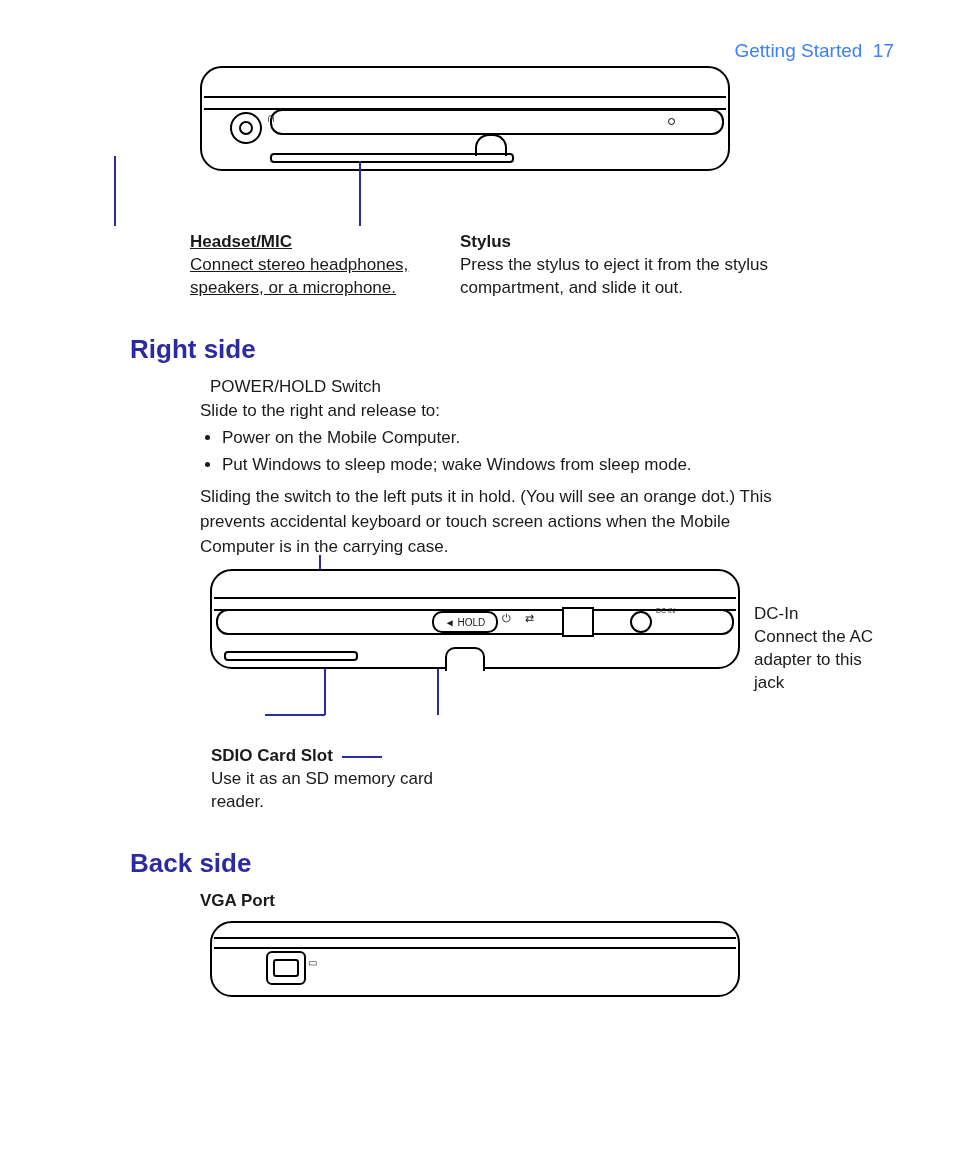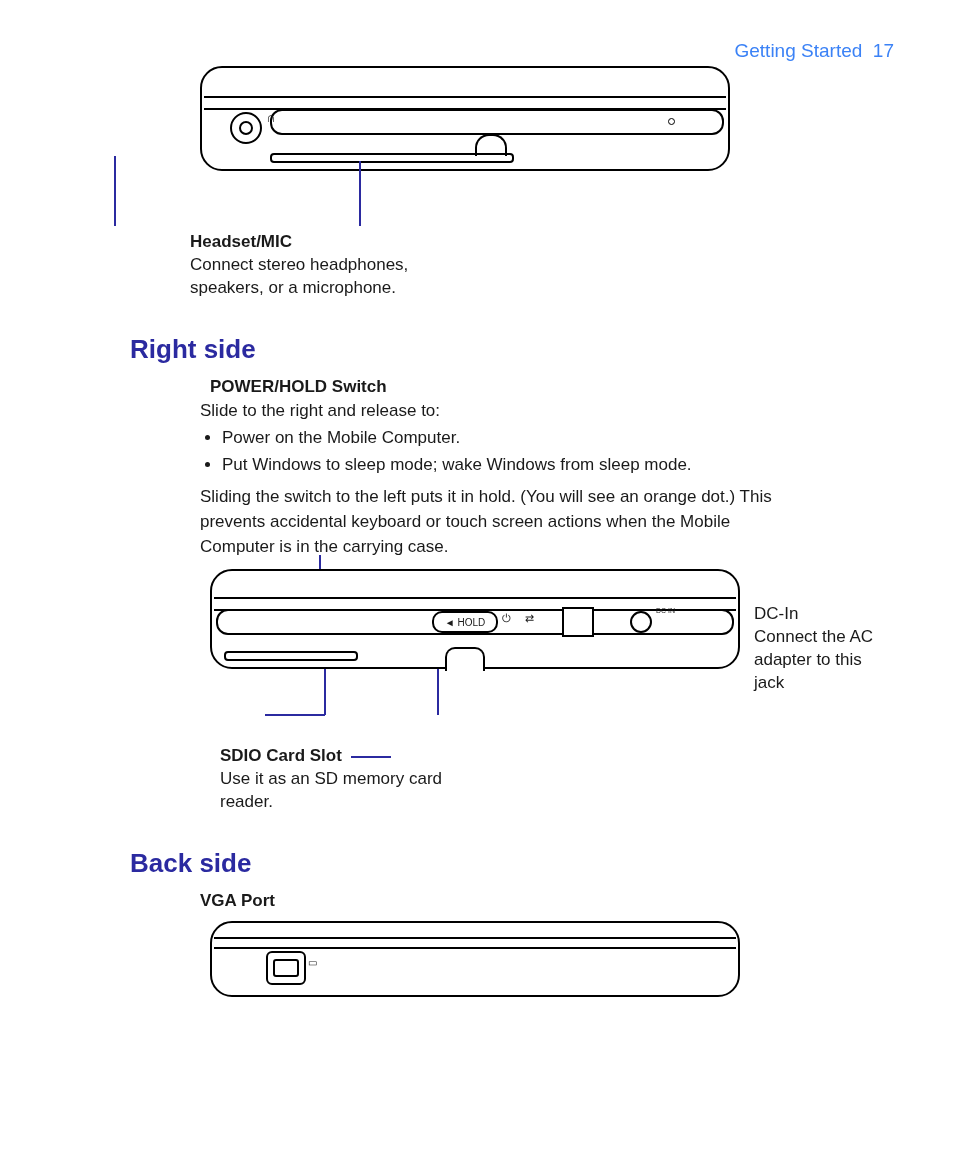--- a/index.html
+++ b/index.html
@@ -51,21 +51,21 @@
   .device-top .dot{position:absolute;right:55px;top:52px;width:5px;height:5px;border:1.5px solid #000;border-radius:50%;}
   .device-top .stylus-notch{position:absolute;left:275px;top:68px;width:28px;height:20px;border:2px solid #000;border-bottom:none;border-radius:14px 14px 0 0;background:#fff;}
   .device-top .bottom-slit{position:absolute;left:70px;bottom:8px;width:240px;height:6px;border:2px solid #000;border-radius:4px;}
 
   .callouts-left{ display:flex; margin-top:6px; width:620px; }
   .call-col { font-size:17px; line-height:1.35; }
   .call-col .title{ font-weight:700; }
 
   
   .right-section-text{ padding:0 100px 0 140px; font-size:17px; line-height:1.45; }
-  .right-section-text .title{ font-weight:700; padding-left:10px; }
+  .right-section-text .title{ font-weight:400; padding-left:10px; }
   .right-section-text ul{ margin:2px 0 8px 0; padding-left:22px; }
   .right-section-text ul li{ margin:2px 0; }
   .right-section-text p{ margin:4px 0 10px 0; }
 
   .right-device-row{ display:flex; align-items:flex-start; padding-left:140px; position:relative; }
   .device-right{
     width:530px; height:100px; position:relative; margin-left:10px;
   }
   .device-right .outer{position:absolute;inset:0;border:2.5px solid #000;border-radius:22px;background:#fff;}
   .device-right .hline{position:absolute;left:4px;right:4px;height:0;border-top:2px solid #000;}
@@ -119,23 +119,27 @@
       <span class="headset-icon">∩</span>
       <div class="dot"></div>
       <div class="stylus-notch"></div>
       <div class="bottom-slit"></div>
     </div>
     <svg class="ov" width="700" height="200">
       <line x1="55" y1="90" x2="55" y2="160" stroke="#2b2aa0" stroke-width="2"></line>
       <line x1="300" y1="95" x2="300" y2="160" stroke="#2b2aa0" stroke-width="2"></line>
     </svg>
     <div class="callouts-left" style="margin-top:60px;">
-      <div class="call-col" style="width:260px; margin-left:0;">
+      <div class="call-col" style="width:260px; margin-left:0;text-decoration:underline;">
         <div class="title">Headset/MIC</div>
         <div>Connect stereo headphones, speakers, or a microphone.</div>
+      </div>
+      <div class="call-col" style="width:340px; margin-left:10px;">
+        <div class="title">Stylus</div>
+        <div>Press the stylus to eject it from the stylus compartment, and slide it out.</div>
       </div>
     </div>
   </div>
 
   <h2 class="section" style="margin-top:34px;">Right side</h2>
   <div class="right-section-text" style="position:relative;">
     <div class="title">POWER/HOLD Switch</div>
     <div>Slide to the right and release to:</div>
     <ul>
       <li>Power on the Mobile Computer.</li>
@@ -172,21 +176,21 @@
       <div class="sd-notch"></div>
       <div class="l-slit"></div>
     </div>
     <div class="dcin-col">
       <div class="title" style="font-weight:400;margin-top:34px;">DC-In</div>
       <div>Connect the AC adapter to this jack</div>
     </div>
   </div>
 
   <div class="right-bottom-calls" style="margin-top:50px;">
-    <div class="rb-col" style="width:260px; margin-left:10px;">
+    <div class="rb-col" style="width:260px; margin-left:1px;">
       <span style="font-weight:700;">SDIO Card Slot</span>
       <span style="display:inline-block;width:40px;border-top:2px solid #2b2aa0;vertical-align:middle;margin-left:4px;"></span>
       <div>Use it as an SD memory card reader.</div>
     </div>
   </div>
 
   <h2 class="section" style="margin-top:34px;">Back side</h2>
   <div class="back-text">
     <div class="title">VGA Port</div>
   </div>

